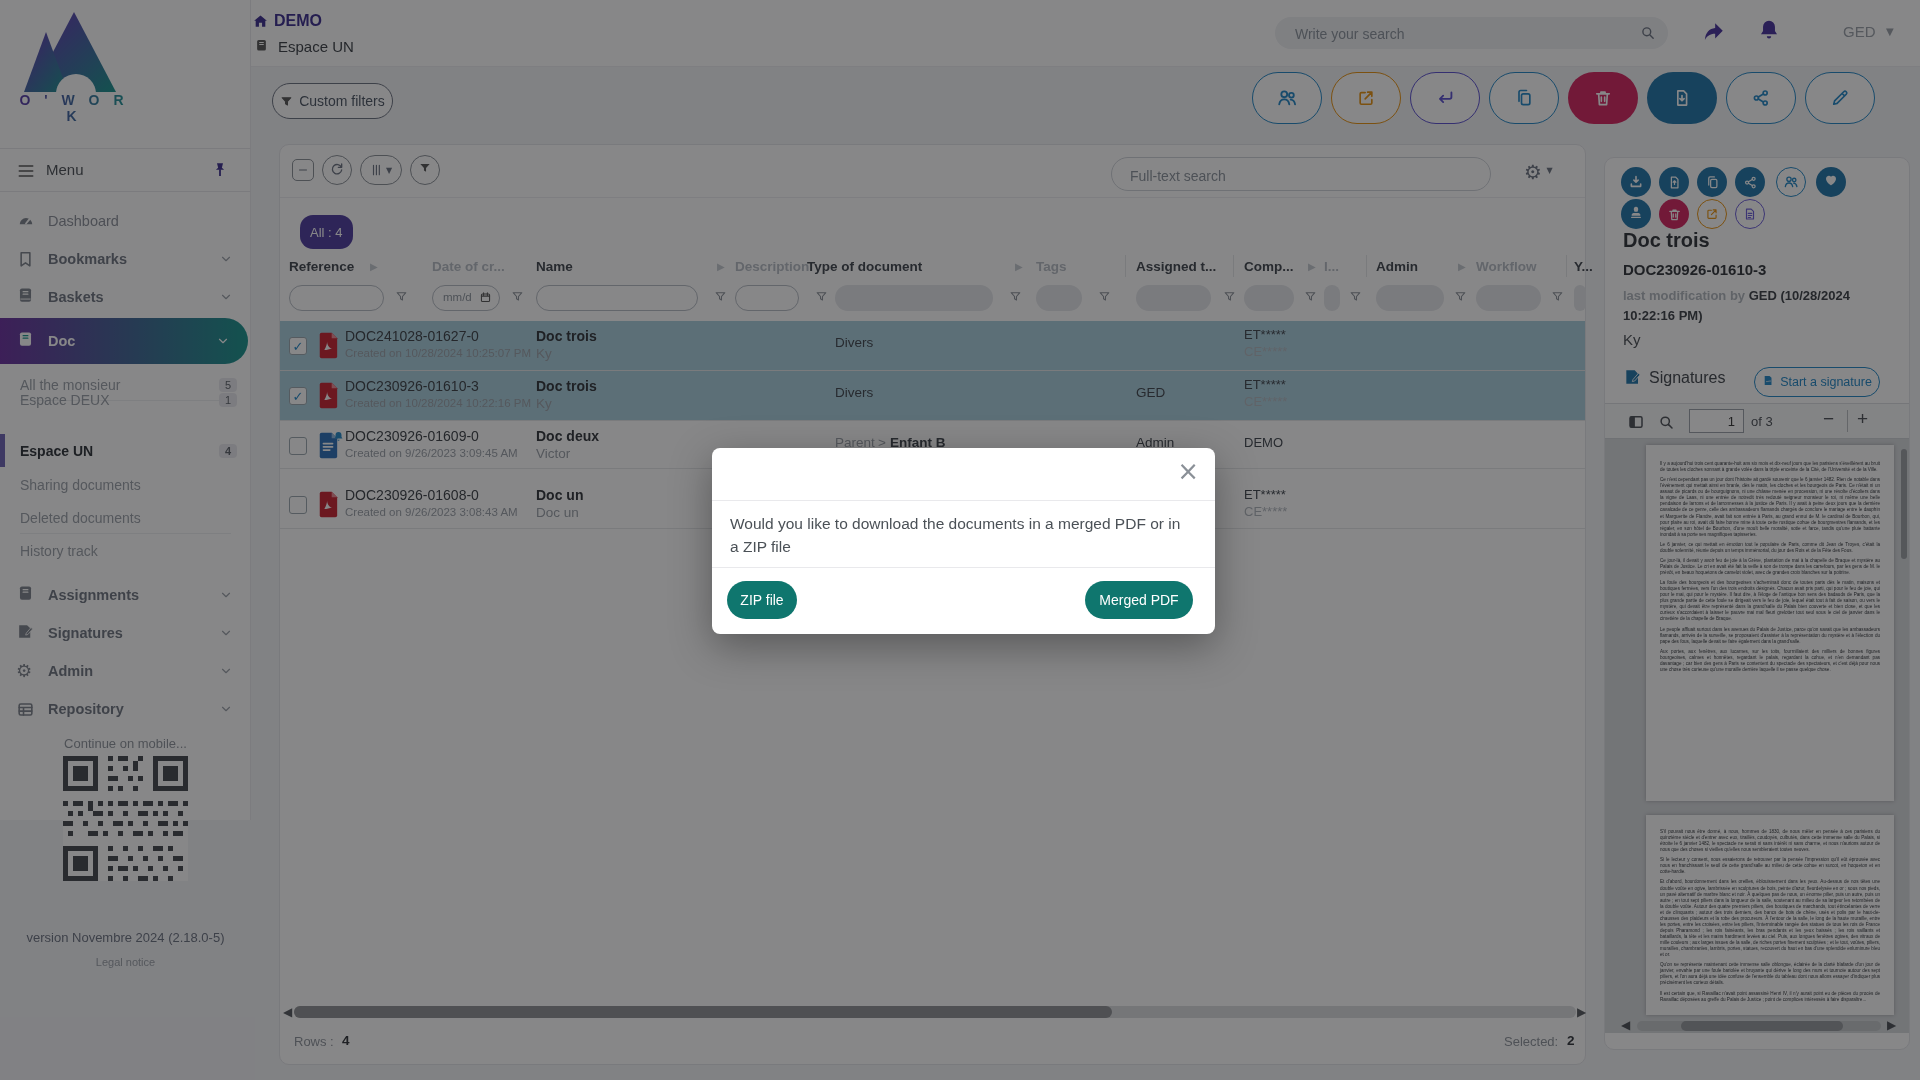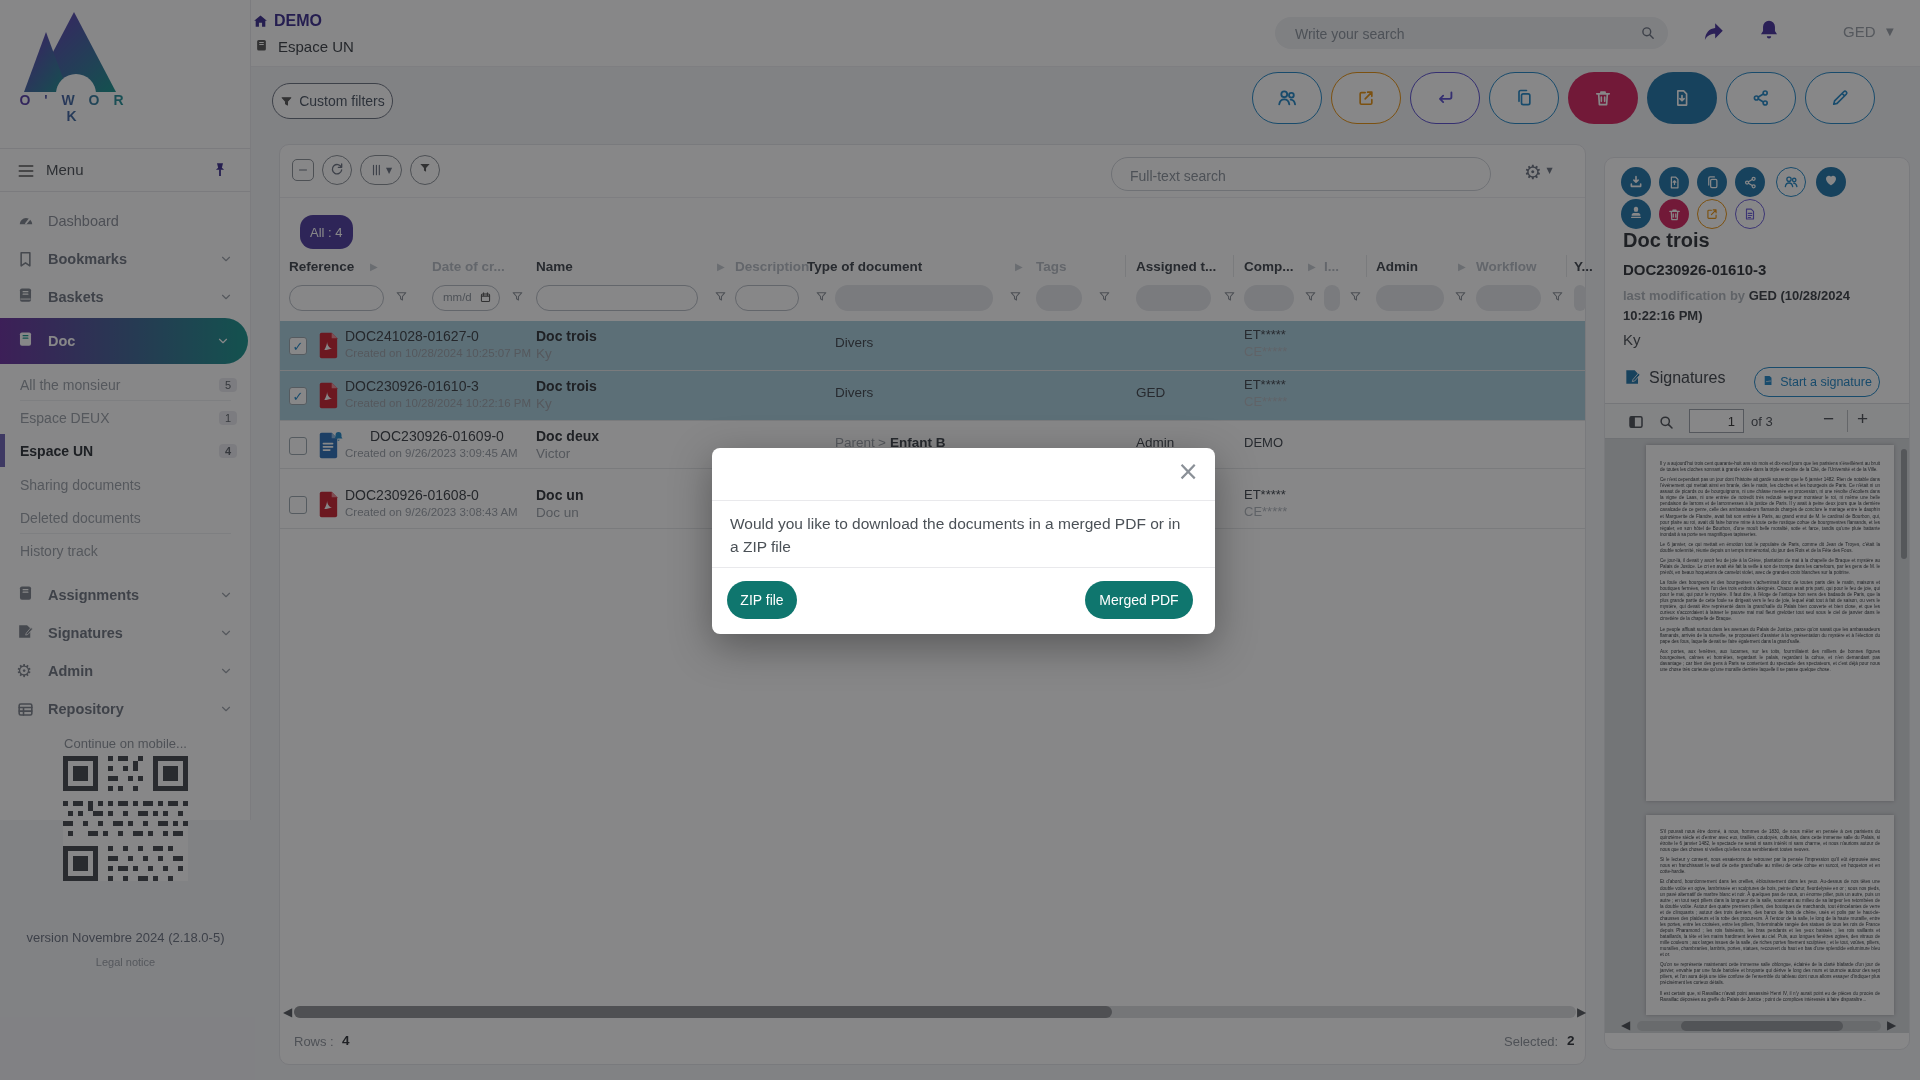--- a/index.html
+++ b/index.html
@@ -196,21 +196,21 @@
             <path d="M6 9l6 6 6-6"></path>
           </svg>
         </span>
     </div>
 
     <div class="a child" style="top:368px;">
       <span>All the monsieur</span>
       <span class="cnt">5</span>
     </div>
     <div class="a dividerline" style="left:20px;top:400px;width:211px;"></div>
-    <div class="a child" style="top:401px;">
+    <div class="a child" style="top:383px;">
       <span>Espace DEUX</span>
       <span class="cnt">1</span>
     </div>
     <div class="a child child-active" style="top:434px;">
       <span class="a childbar" style="top:0;height:33px;"></span>
       <span>Espace UN</span>
       <span class="cnt">4</span>
     </div>
     <div class="a child" style="top:468px;">
       <span>Sharing documents</span>
@@ -578,21 +578,21 @@
         <svg width="22" height="27" viewBox="0 0 24 28">
             <path d="M3 2a2 2 0 0 1 2-2h11l6 6v20a2 2 0 0 1-2 2H5a2 2 0 0 1-2-2z" fill="#2a6fb8"></path>
             <path d="M16 0l6 6h-6z" fill="#8fb8e0"></path>
             <path d="M7 12h10M7 15.5h10M7 19h7" stroke="#fff" stroke-width="1.8" stroke-linecap="round"></path>
           </svg></span>
       <span class="a" style="left:52px;top:6px;color:#2187c6;">
         <svg width="13" height="13" viewBox="0 0 24 24">
             <path d="M12 3.5A5.5 5.5 0 0 0 6.5 9v4l-1.9 2.9h14.8L17.5 13V9A5.5 5.5 0 0 0 12 3.5z" fill="currentColor"></path>
             <path d="M10 17.8a2 2 0 0 0 4 0z" fill="currentColor"></path>
           </svg></span>
-      <span class="a ref" style="top:5px;margin-left:25px;">DOC230926-01609-0</span>
+      <span class="a ref" style="top:5px;">DOC230926-01609-0</span>
       <span class="a created" style="top:24px;">Created on 9/26/2023 3:09:45 AM</span>
       <span class="a nm" style="top:5px;">Doc deux</span>
       <span class="a snm" style="top:23px;">Victor</span>
       <span class="a typ" style="top:12px;color:#9aa0a8;">Parent</span>
       <span class="a typ" style="left:598px;top:12px;color:#9aa0a8;">&gt;</span>
       <span class="a typ" style="left:610px;top:12px;font-weight:bold;">Enfant B</span>
       <span class="a asg" style="top:12px;">Admin</span>
       <span class="a cmp1" style="top:12px;">DEMO</span>
     </div>
     <div class="a row rline" style="top:336px;height:48px;">

